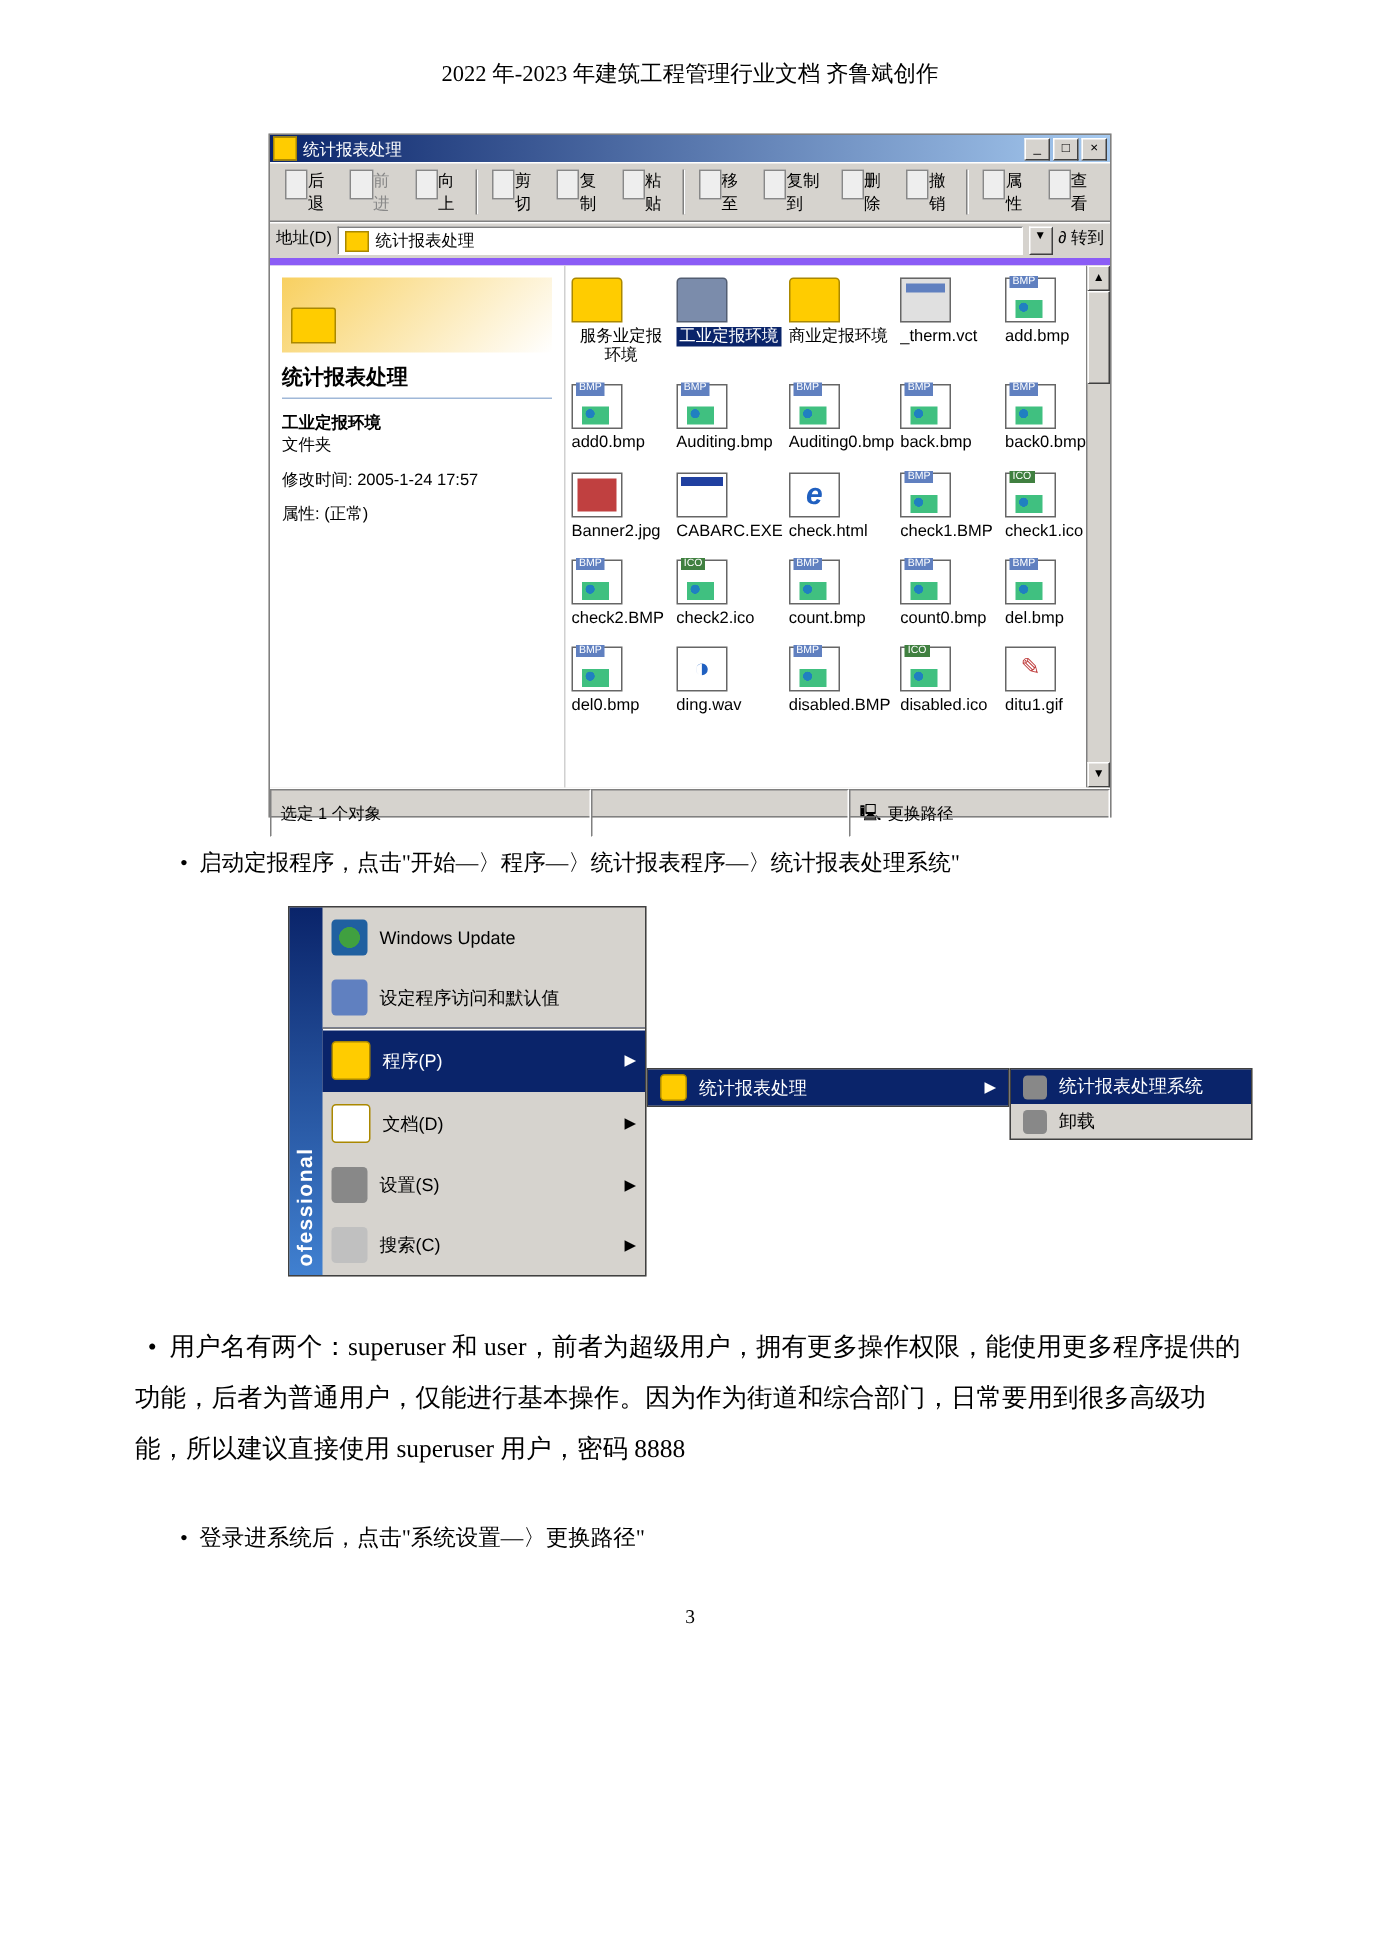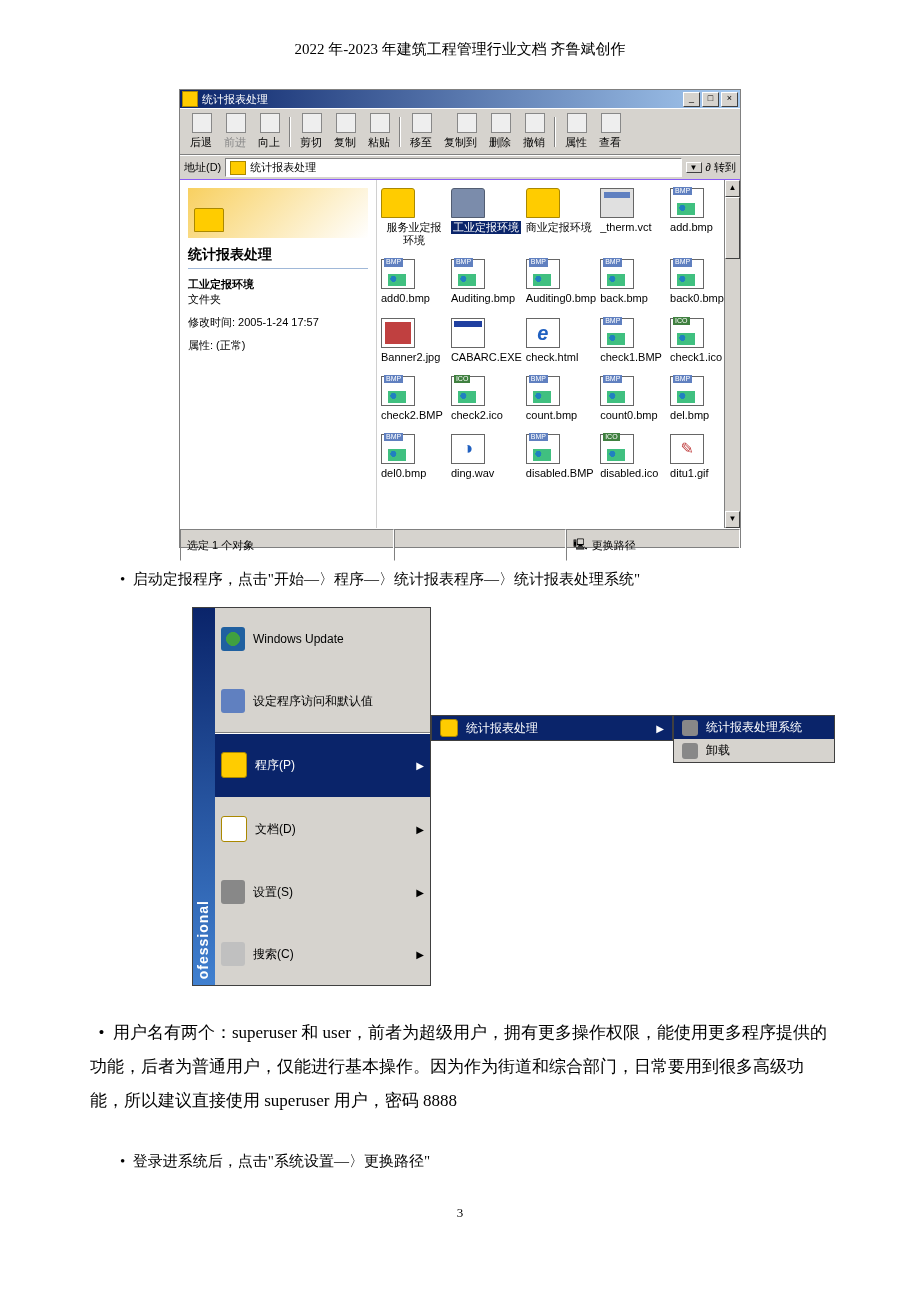--- a/index.html
+++ b/index.html
@@ -6,25 +6,25 @@
 .page{padding:40px 90px}
 .header{text-align:center;font-size:15px;margin-bottom:30px}
 .win{border:1px solid #808080;background:#d6d3ce;font-family:"Tahoma","SimSun",sans-serif;font-size:11px;width:560px;margin:0 auto 18px}
 .titlebar{background:linear-gradient(to right,#0a246a,#a6caf0);color:#fff;height:18px;display:flex;align-items:center;padding:0 2px}
 .titlebar .ticon{width:14px;height:14px;background:#fc0;border:1px solid #a80;margin-right:4px}
 .titlebar .spacer{flex:1}
 .winbtn{width:15px;height:13px;background:#d6d3ce;border:1px solid #fff;border-right-color:#404040;border-bottom-color:#404040;margin-left:2px;font-size:9px;line-height:11px;text-align:center;color:#000;font-family:"Marlett",sans-serif}
 .menubar{display:flex;padding:2px 4px;gap:2px}
 .menubar span{padding:2px 6px}
 .toolbar{display:flex;padding:2px 4px;border-top:1px solid #fff;border-bottom:1px solid #808080;align-items:center}
-.tbtn{display:flex;flex-direction:column;align-items:flex-end;padding:2px 6px;font-size:11px}
+.tbtn{display:flex;flex-direction:row;align-items:flex-start;padding:2px 6px;font-size:11px}
 .tbtn .ticn{width:18px;height:18px;border:1px solid #888;background:#eee;margin-bottom:2px}
 .tbtn.disabled{color:#888}
 .tsep{width:1px;height:30px;background:#808080;margin:0 3px;border-right:1px solid #fff}
-.addrbar{display:flex;padding:2px 4px;border-top:1px solid #fff;border-bottom:1px solid #8b5cf6;align-items:center;gap:4px}
+.addrbar{display:flex;padding:2px 4px;border-top:1px solid #fff;border-bottom:5px solid #8b5cf6;gap:4px}
 .addrfield{flex:1;background:#fff;border:1px solid #808080;border-right-color:#fff;border-bottom-color:#fff;padding:1px 4px;display:flex;align-items:center;gap:4px}
 .addrfield .ficn{width:14px;height:12px;background:#fc0;border:1px solid #a80}
 .addrdrop{width:14px;background:#d6d3ce;border:1px solid #fff;border-right-color:#404040;border-bottom-color:#404040;font-size:8px;text-align:center}
 .content{display:flex;background:#fff;height:348px}
 .leftpane{width:180px;border-right:1px solid #d0d0d0;padding:8px;position:relative}
 .lp-banner{height:50px;background:linear-gradient(135deg,#f8d060,#fff);position:relative;margin-bottom:6px}
 .lp-banner .fld{position:absolute;left:6px;bottom:6px;width:28px;height:22px;background:#fc0;border:1px solid #a80;border-radius:2px 2px 0 0}
 .lp-title{font-weight:bold;font-size:14px;padding:2px 0 4px;border-bottom:1px solid #a0b8d8}
 .lp-sub{margin-top:8px;font-weight:bold}
 .lp-txt{margin-top:8px;font-size:11px}
@@ -54,21 +54,21 @@
 .statusbar{display:flex;border-top:1px solid #fff;height:18px;font-size:11px}
 .statusbar .cell{border:1px solid #808080;border-right-color:#fff;border-bottom-color:#fff;padding:15px 6px;display:flex;align-items:center;gap:4px}
 .statusbar .cell:first-child{flex:0 0 200px}
 .statusbar .cell:nth-child(2){flex:1}
 .statusbar .cell:last-child{flex:0 0 160px}
 .bullet{margin:14px 0 14px 30px;line-height:1.8}
 .startmenu{display:flex;width:700px;margin:10px 0 10px 102px;font-family:"Tahoma","SimSun",sans-serif;font-size:12px}
 .sm-main{width:215px;background:#d6d3ce;border:1px solid #404040;position:relative;padding-left:22px}
 .sm-stripe{position:absolute;left:0;top:0;bottom:0;width:22px;background:linear-gradient(to bottom,#0a246a,#4080d0)}
 .sm-stripe .vtxt{position:absolute;bottom:6px;left:2px;color:#fff;font-weight:bold;font-size:14px;writing-mode:vertical-rl;transform:rotate(180deg);letter-spacing:1px}
-.sm-item{display:flex;align-items:center;padding:19px 6px;gap:8px;position:relative}
+.sm-item{display:flex;align-items:center;padding:8px 6px;gap:8px;position:relative}
 .sm-item.sep{border-top:1px solid #808080;box-shadow:inset 0 1px 0 #fff}
 .sm-item.hl{background:#0a246a;color:#fff}
 .sm-icn{width:24px;height:24px;background:#888;border-radius:3px;flex-shrink:0}
 .sm-icn.wu{background:radial-gradient(circle,#40a040 40%,#2060a0 42%)}
 .sm-icn.pa{background:#6080c0}
 .sm-icn.of{background:radial-gradient(circle,#c04040 40%,#2060a0 42%)}
 .sm-icn.prog{background:#fc0;border:1px solid #a80}
 .sm-icn.doc{background:#fff;border:1px solid #a80}
 .sm-icn.set{background:#888}
 .sm-icn.search{background:#c0c0c0}

